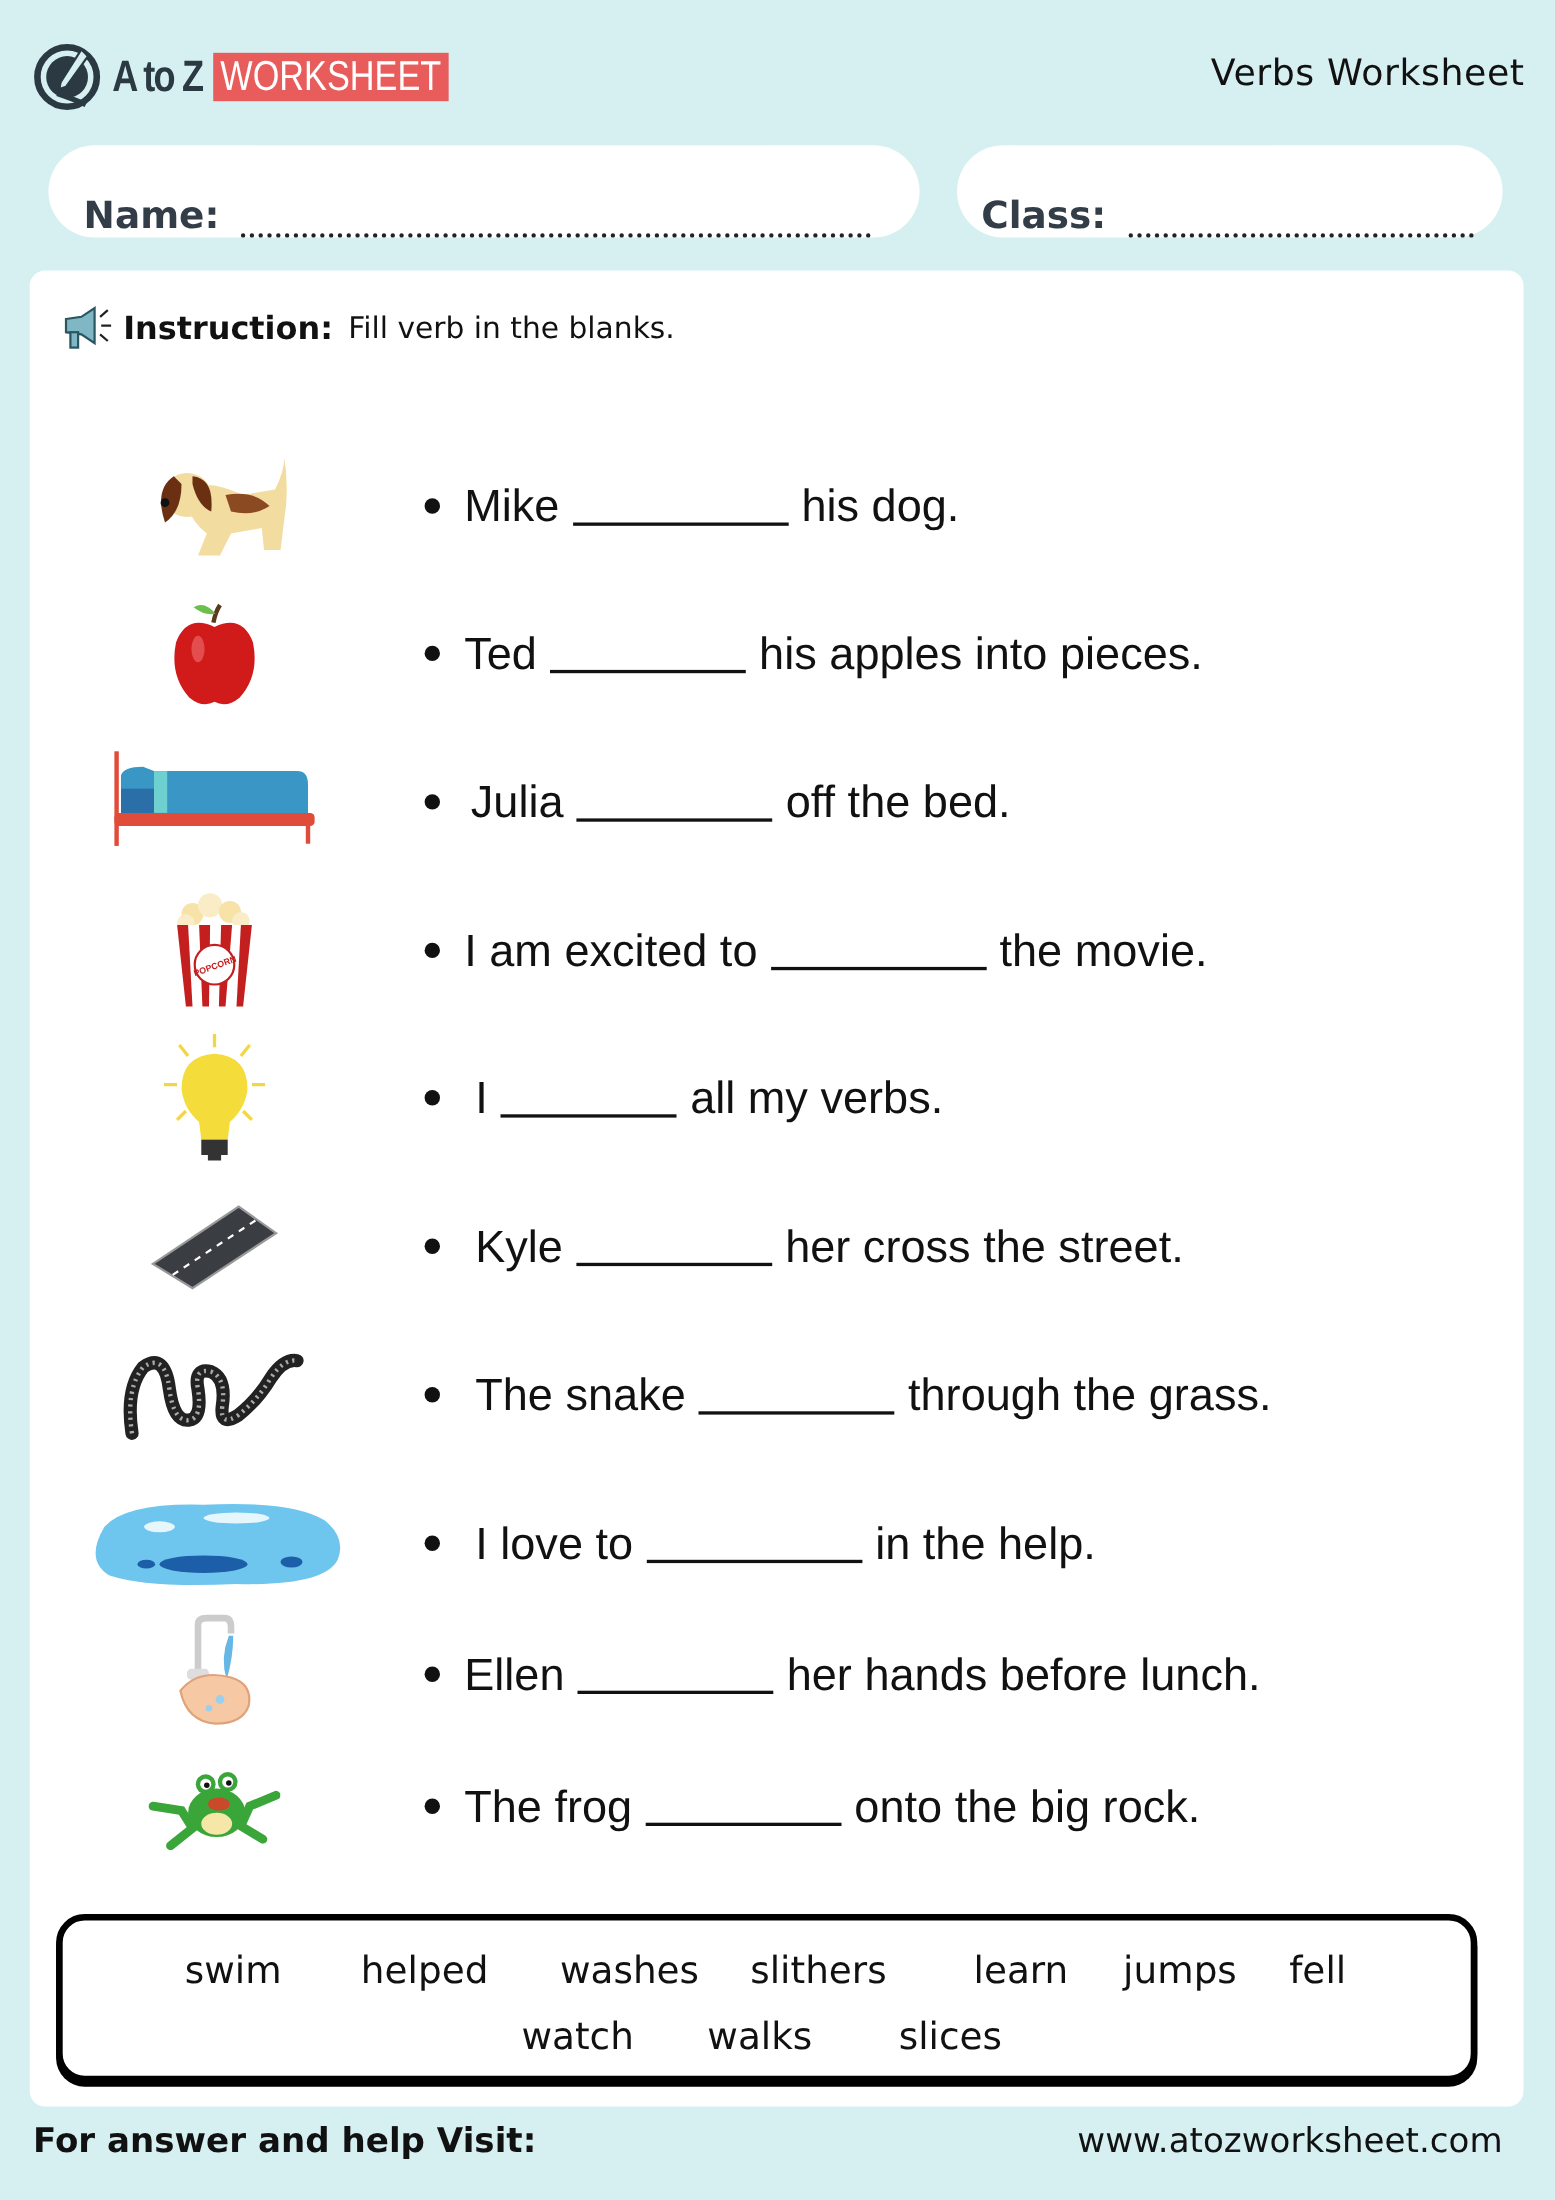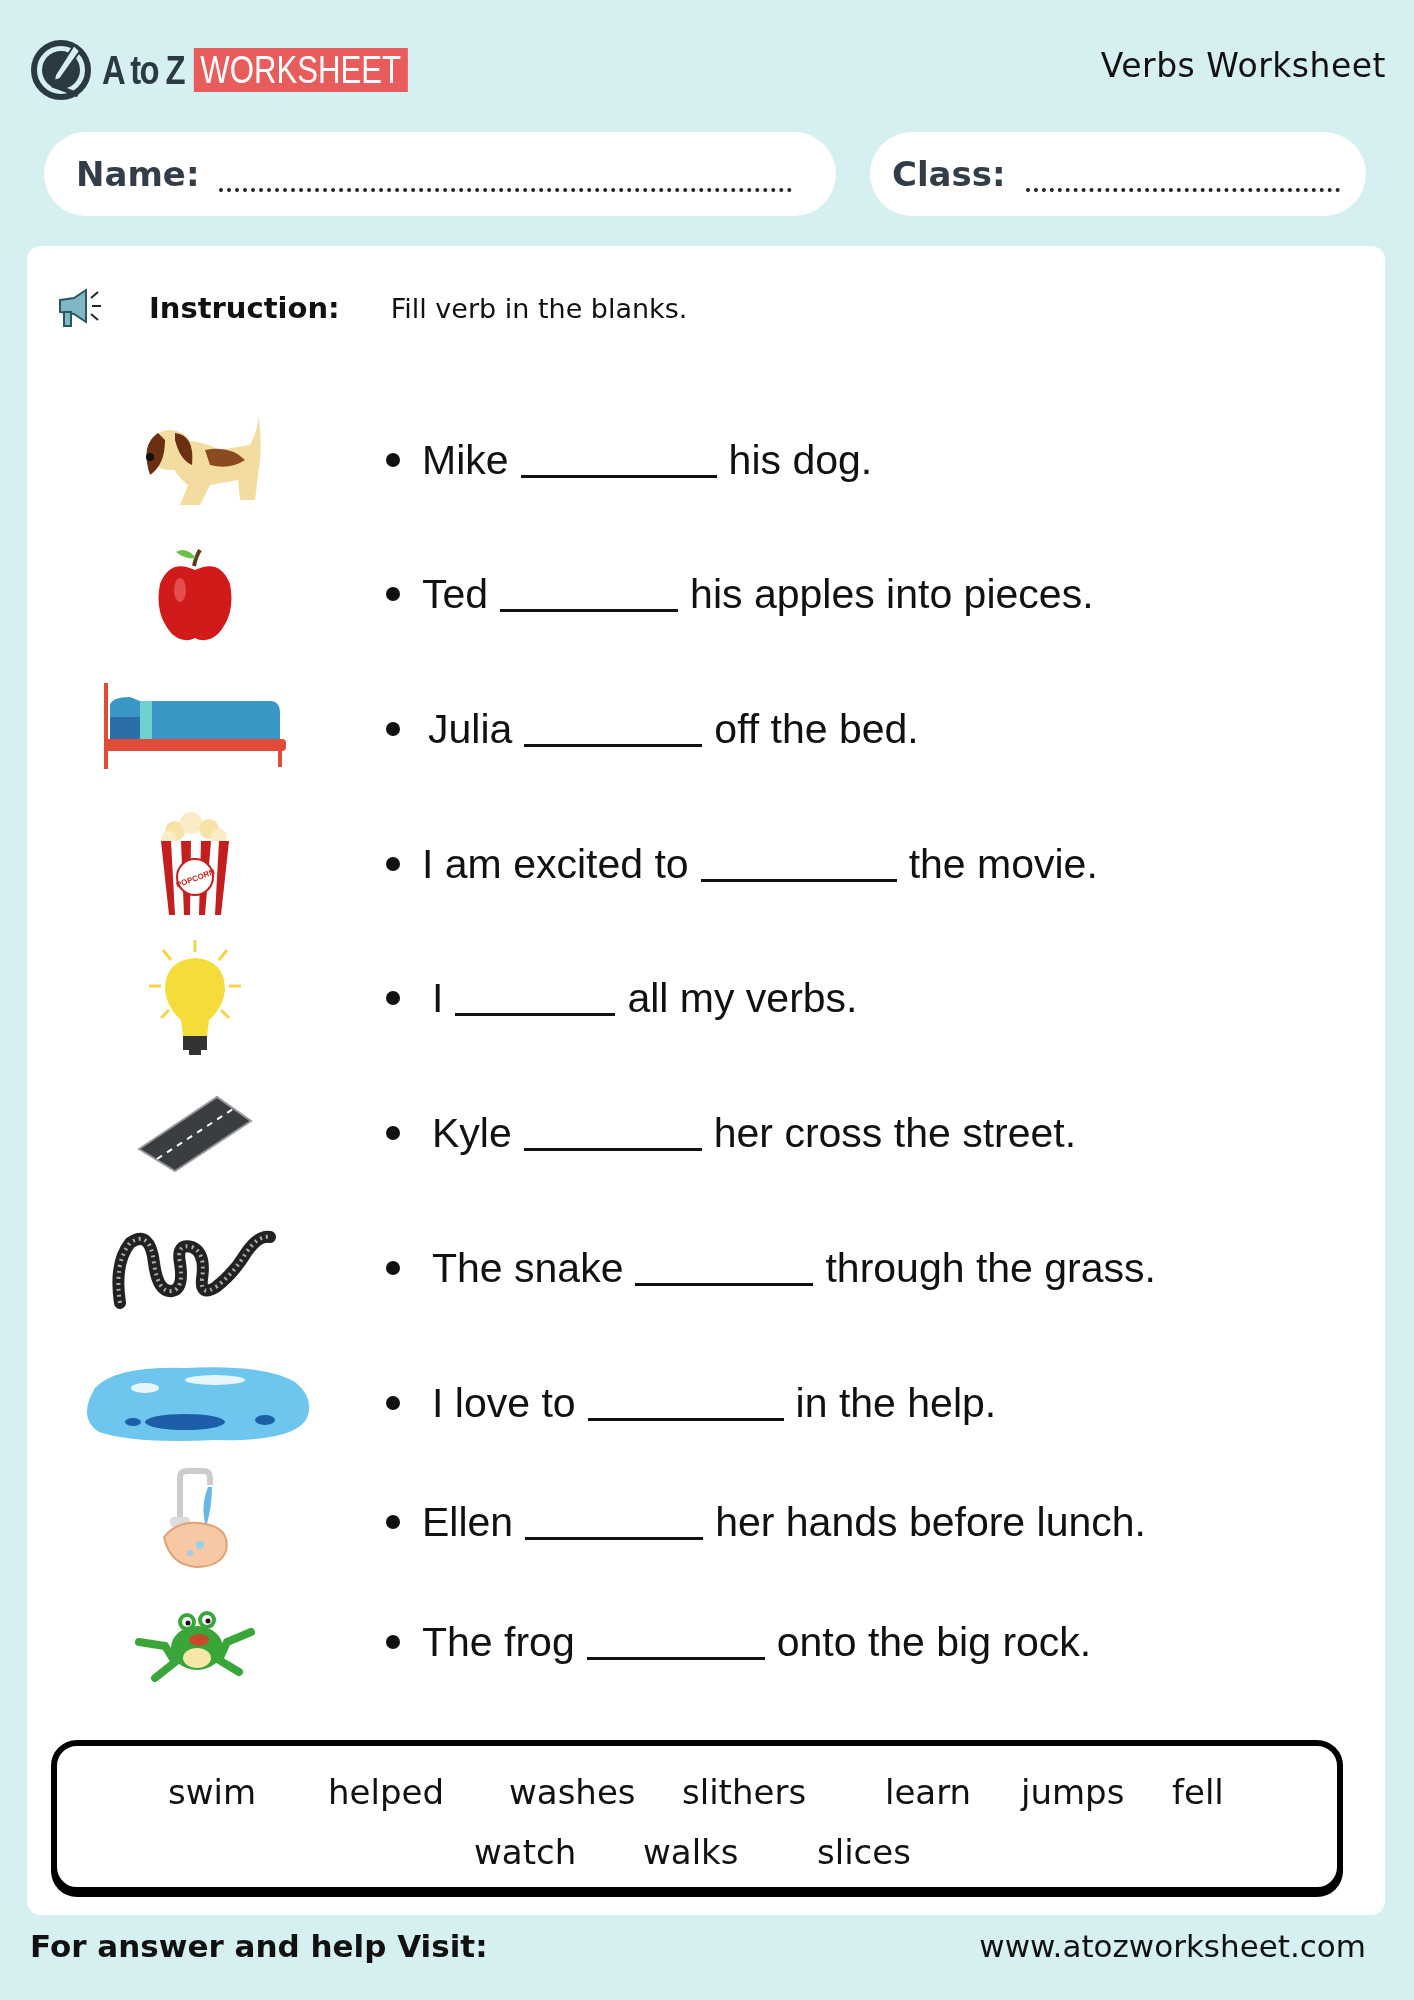--- a/index.html
+++ b/index.html
@@ -14,30 +14,30 @@
   .abs { position: absolute; }
 
   
   .logo { left: 30px; top: 38px; height: 64px; display: flex; align-items: center; }
   .logo-icon { width: 62px; height: 62px; }
   .logo-text { margin-left: 10px; font-family: "Liberation Sans", sans-serif; font-weight: bold; font-size: 40px; color: #2b3a42; letter-spacing: -2px; transform: scaleX(0.82); transform-origin: left center; white-space: nowrap; display: flex; align-items: center; }
   .logo-badge { background: #e85c5c; color: #fff; padding: 0 8px; margin-left: 12px; height: 44px; line-height: 44px; letter-spacing: 0px; font-weight: normal; font-family: "Liberation Sans", sans-serif; font-size: 38px; }
   .page-title { right: 28px; top: 46px; font-family: "DejaVu Sans", sans-serif; font-size: 33px; font-weight: 500; color: #111; letter-spacing: 0.5px; }
 
   
-  .pill { background: #fff; border-radius: 44px; height: 84px; top: 132px; display: flex; align-items: center; }
+  .pill { background: #fff; border-radius: 44px; height: 84px; top: 132px; display: flex; align-items: flex-end; }
   .pill-name { left: 44px; width: 792px; padding-left: 32px; }
   .pill-class { left: 870px; width: 496px; padding-left: 22px; }
   .pill-label { font-family: "DejaVu Sans", sans-serif; font-weight: bold; font-size: 34px; color: #333d47; }
   .pill-dots { flex: 1; margin-left: 20px; margin-right: 44px; border-bottom: 4px dotted #222; height: 1px; margin-top: 32px; }
 
   
   .card { left: 27px; top: 246px; width: 1358px; height: 1669px; background: #fff; border-radius: 14px; }
 
-  .instruction { left: 56px; top: 286px; display: flex; align-items: center; gap: 37px; }
+  .instruction { left: 56px; top: 276px; display: flex; align-items: center; }
   .megaphone-icon { width: 48px; height: 44px; margin-right: 8px; }
   .instr-label { font-size: 29px; font-weight: bold; color: #111; font-family: "DejaVu Sans", sans-serif; }
   .instr-text { font-size: 27px; margin-left: 14px; color: #111; }
 
   
   .row { left: 0; width: 1414px; height: 120px; padding-left: 10px; }
   .pic { position: absolute; left: 70px; width: 250px; height: 120px; display: flex; align-items: center; justify-content: center; }
   .sentence { position: absolute; left: 386px; top: 0; height: 120px; display: flex; align-items: center; font-family: "Liberation Sans", sans-serif; font-size: 41px; color: #111; white-space: nowrap; }
   .bullet { width: 14px; height: 14px; border-radius: 50%; background: #111; margin-right: 22px; flex-shrink: 0; }
   .blank { display: inline-block; border-bottom: 3px solid #111; height: 36px; margin: 0 12px; }

